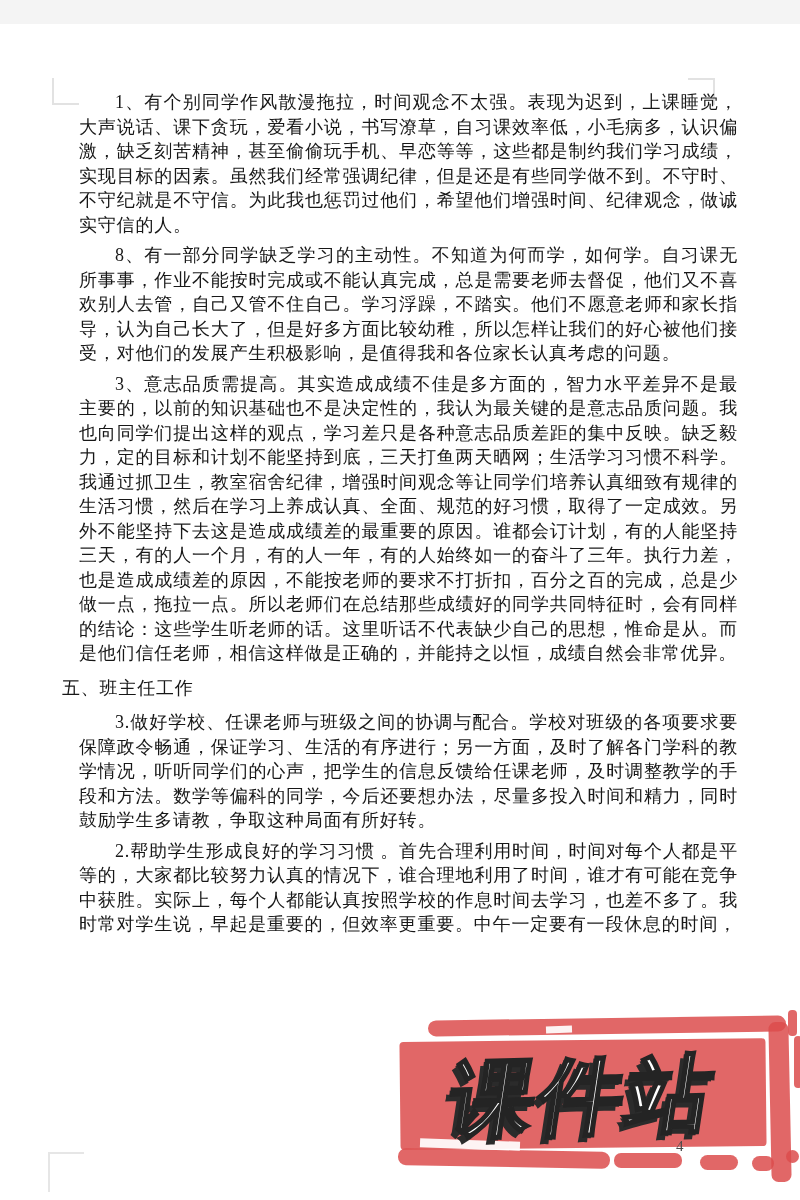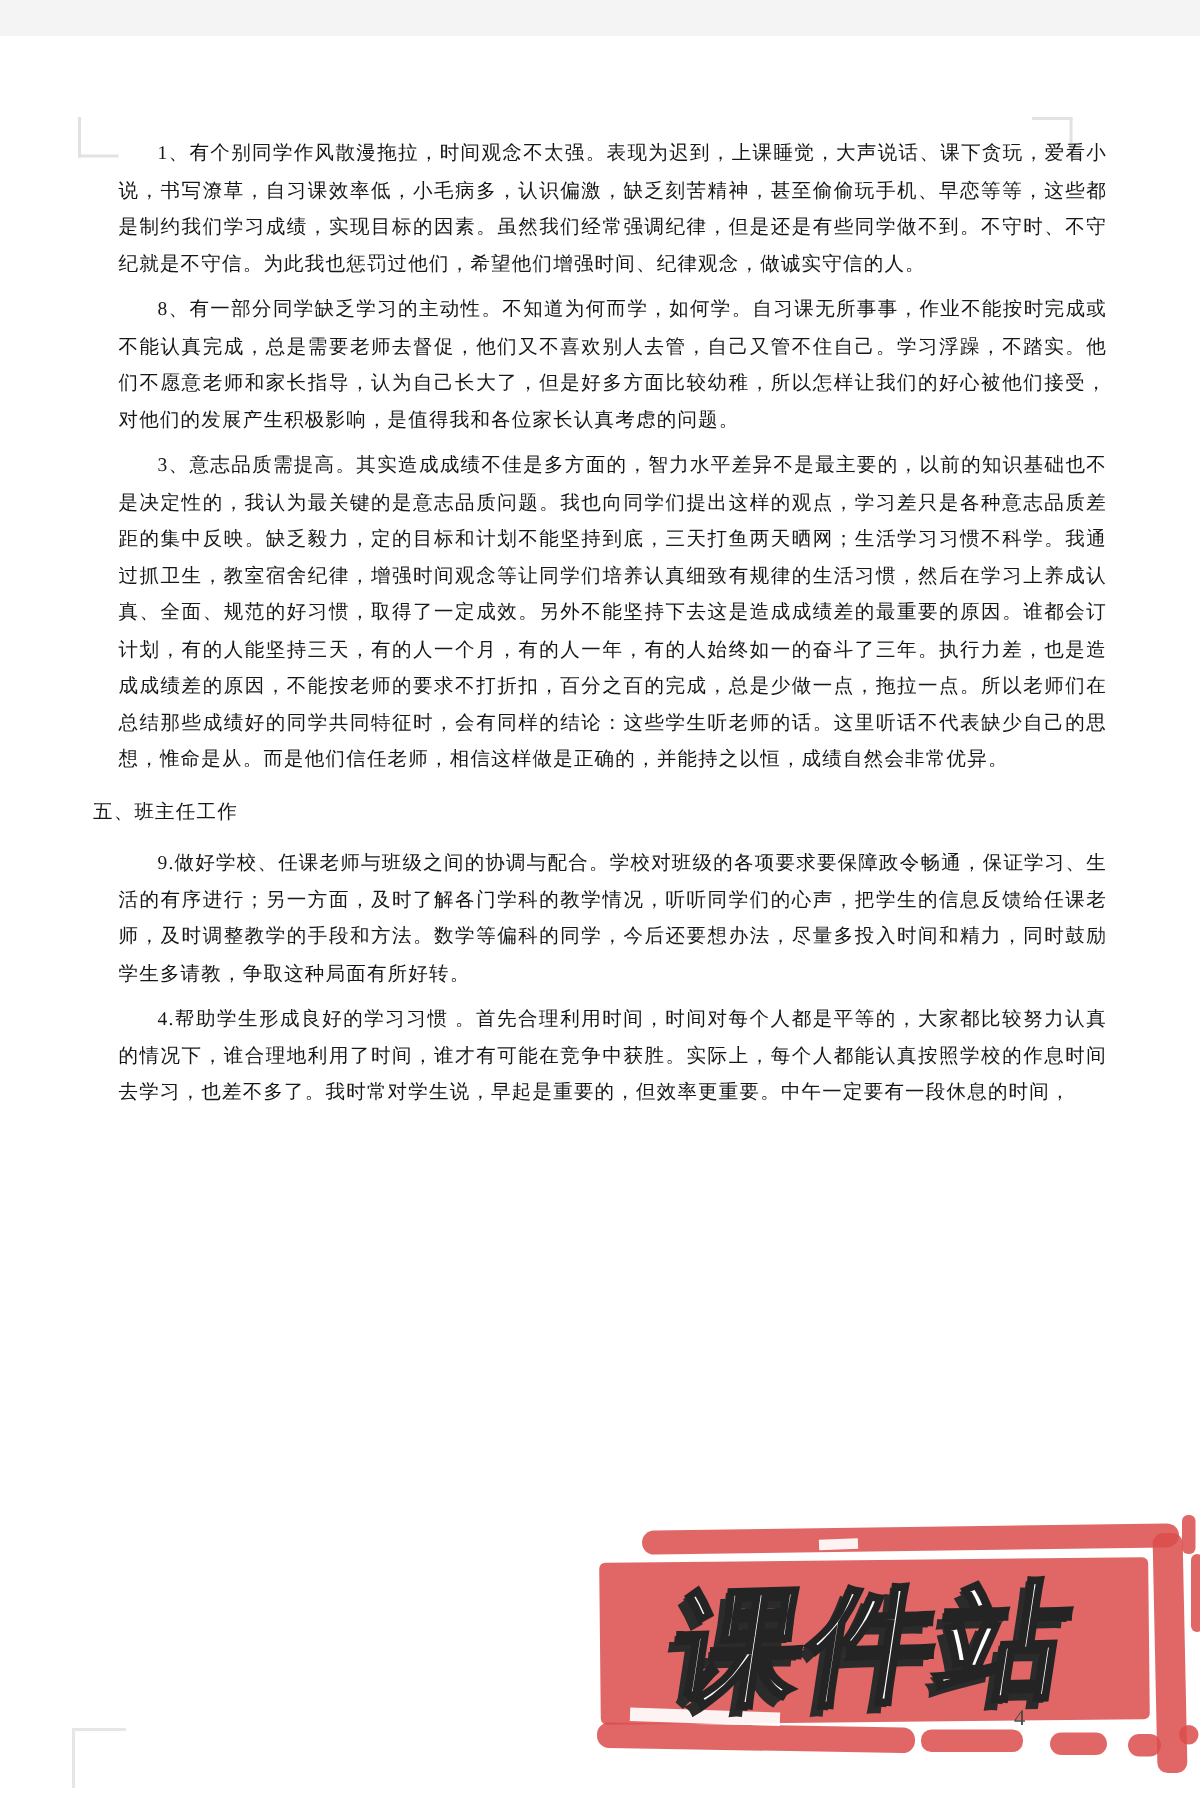--- a/index.html
+++ b/index.html
@@ -10,21 +10,21 @@
   }
   .top-band{
     position:absolute;left:0;top:0;width:800px;height:24px;
     background:#f4f4f4;
   }
   .content{
     position:absolute;left:62px;top:90px;width:676px;
   }
   .para{
     margin:0 0 6px 17px;
-    font-size:13px;line-height:24.5px;letter-spacing:0.8px;
+    font-size:18px;line-height:24.5px;letter-spacing:0.8px;
     color:#171717;text-align:justify;text-indent:2em;
     word-break:break-all;
   }
   .section-heading{
     margin-left:0;text-indent:0;text-align:left;
     margin-top:10px;margin-bottom:10px;
   }
   
   .corner{position:absolute;}
   .corner.tl{left:52px;top:78px;width:25px;height:25px;
@@ -76,22 +76,22 @@
 
 <div class="corner tl"></div>
 <div class="corner tr"></div>
 <div class="corner bl"></div>
 
 <div class="content">
   <p class="para">1、有个别同学作风散漫拖拉，时间观念不太强。表现为迟到，上课睡觉，大声说话、课下贪玩，爱看小说，书写潦草，自习课效率低，小毛病多，认识偏激，缺乏刻苦精神，甚至偷偷玩手机、早恋等等，这些都是制约我们学习成绩，实现目标的因素。虽然我们经常强调纪律，但是还是有些同学做不到。不守时、不守纪就是不守信。为此我也惩罚过他们，希望他们增强时间、纪律观念，做诚实守信的人。</p>
   <p class="para">8、有一部分同学缺乏学习的主动性。不知道为何而学，如何学。自习课无所事事，作业不能按时完成或不能认真完成，总是需要老师去督促，他们又不喜欢别人去管，自己又管不住自己。学习浮躁，不踏实。他们不愿意老师和家长指导，认为自己长大了，但是好多方面比较幼稚，所以怎样让我们的好心被他们接受，对他们的发展产生积极影响，是值得我和各位家长认真考虑的问题。</p>
   <p class="para">3、意志品质需提高。其实造成成绩不佳是多方面的，智力水平差异不是最主要的，以前的知识基础也不是决定性的，我认为最关键的是意志品质问题。我也向同学们提出这样的观点，学习差只是各种意志品质差距的集中反映。缺乏毅力，定的目标和计划不能坚持到底，三天打鱼两天晒网；生活学习习惯不科学。我通过抓卫生，教室宿舍纪律，增强时间观念等让同学们培养认真细致有规律的生活习惯，然后在学习上养成认真、全面、规范的好习惯，取得了一定成效。另外不能坚持下去这是造成成绩差的最重要的原因。谁都会订计划，有的人能坚持三天，有的人一个月，有的人一年，有的人始终如一的奋斗了三年。执行力差，也是造成成绩差的原因，不能按老师的要求不打折扣，百分之百的完成，总是少做一点，拖拉一点。所以老师们在总结那些成绩好的同学共同特征时，会有同样的结论：这些学生听老师的话。这里听话不代表缺少自己的思想，惟命是从。而是他们信任老师，相信这样做是正确的，并能持之以恒，成绩自然会非常优异。</p>
   <p class="para section-heading">五、班主任工作</p>
-  <p class="para">9.做好学校、任课老师与班级之间的协调与配合。学校对班级的各项要求要保障政令畅通，保证学习、生活的有序进行；另一方面，及时了解各门学科的教学情况，听听同学们的心声，把学生的信息反馈给任课老师，及时调整教学的手段和方法。数学等偏科的同学，今后还要想办法，尽量多投入时间和精力，同时鼓励学生多请教，争取这种局面有所好转。</p>
-  <p class="para">4.帮助学生形成良好的学习习惯 。首先合理利用时间，时间对每个人都是平等的，大家都比较努力认真的情况下，谁合理地利用了时间，谁才有可能在竞争中获胜。实际上，每个人都能认真按照学校的作息时间去学习，也差不多了。我时常对学生说，早起是重要的，但效率更重要。中午一定要有一段休息的时间，</p>
+  <p class="para">3.做好学校、任课老师与班级之间的协调与配合。学校对班级的各项要求要保障政令畅通，保证学习、生活的有序进行；另一方面，及时了解各门学科的教学情况，听听同学们的心声，把学生的信息反馈给任课老师，及时调整教学的手段和方法。数学等偏科的同学，今后还要想办法，尽量多投入时间和精力，同时鼓励学生多请教，争取这种局面有所好转。</p>
+  <p class="para">2.帮助学生形成良好的学习习惯 。首先合理利用时间，时间对每个人都是平等的，大家都比较努力认真的情况下，谁合理地利用了时间，谁才有可能在竞争中获胜。实际上，每个人都能认真按照学校的作息时间去学习，也差不多了。我时常对学生说，早起是重要的，但效率更重要。中午一定要有一段休息的时间，</p>
 </div>
 
 <div class="page-number">4</div>
 
 <div class="stamp">
   <div class="piece inner"></div>
   <div class="piece bar-top"></div>
   <div class="piece bar-right"></div>
   <div class="piece bar-right2"></div>
   <div class="piece d1"></div>

